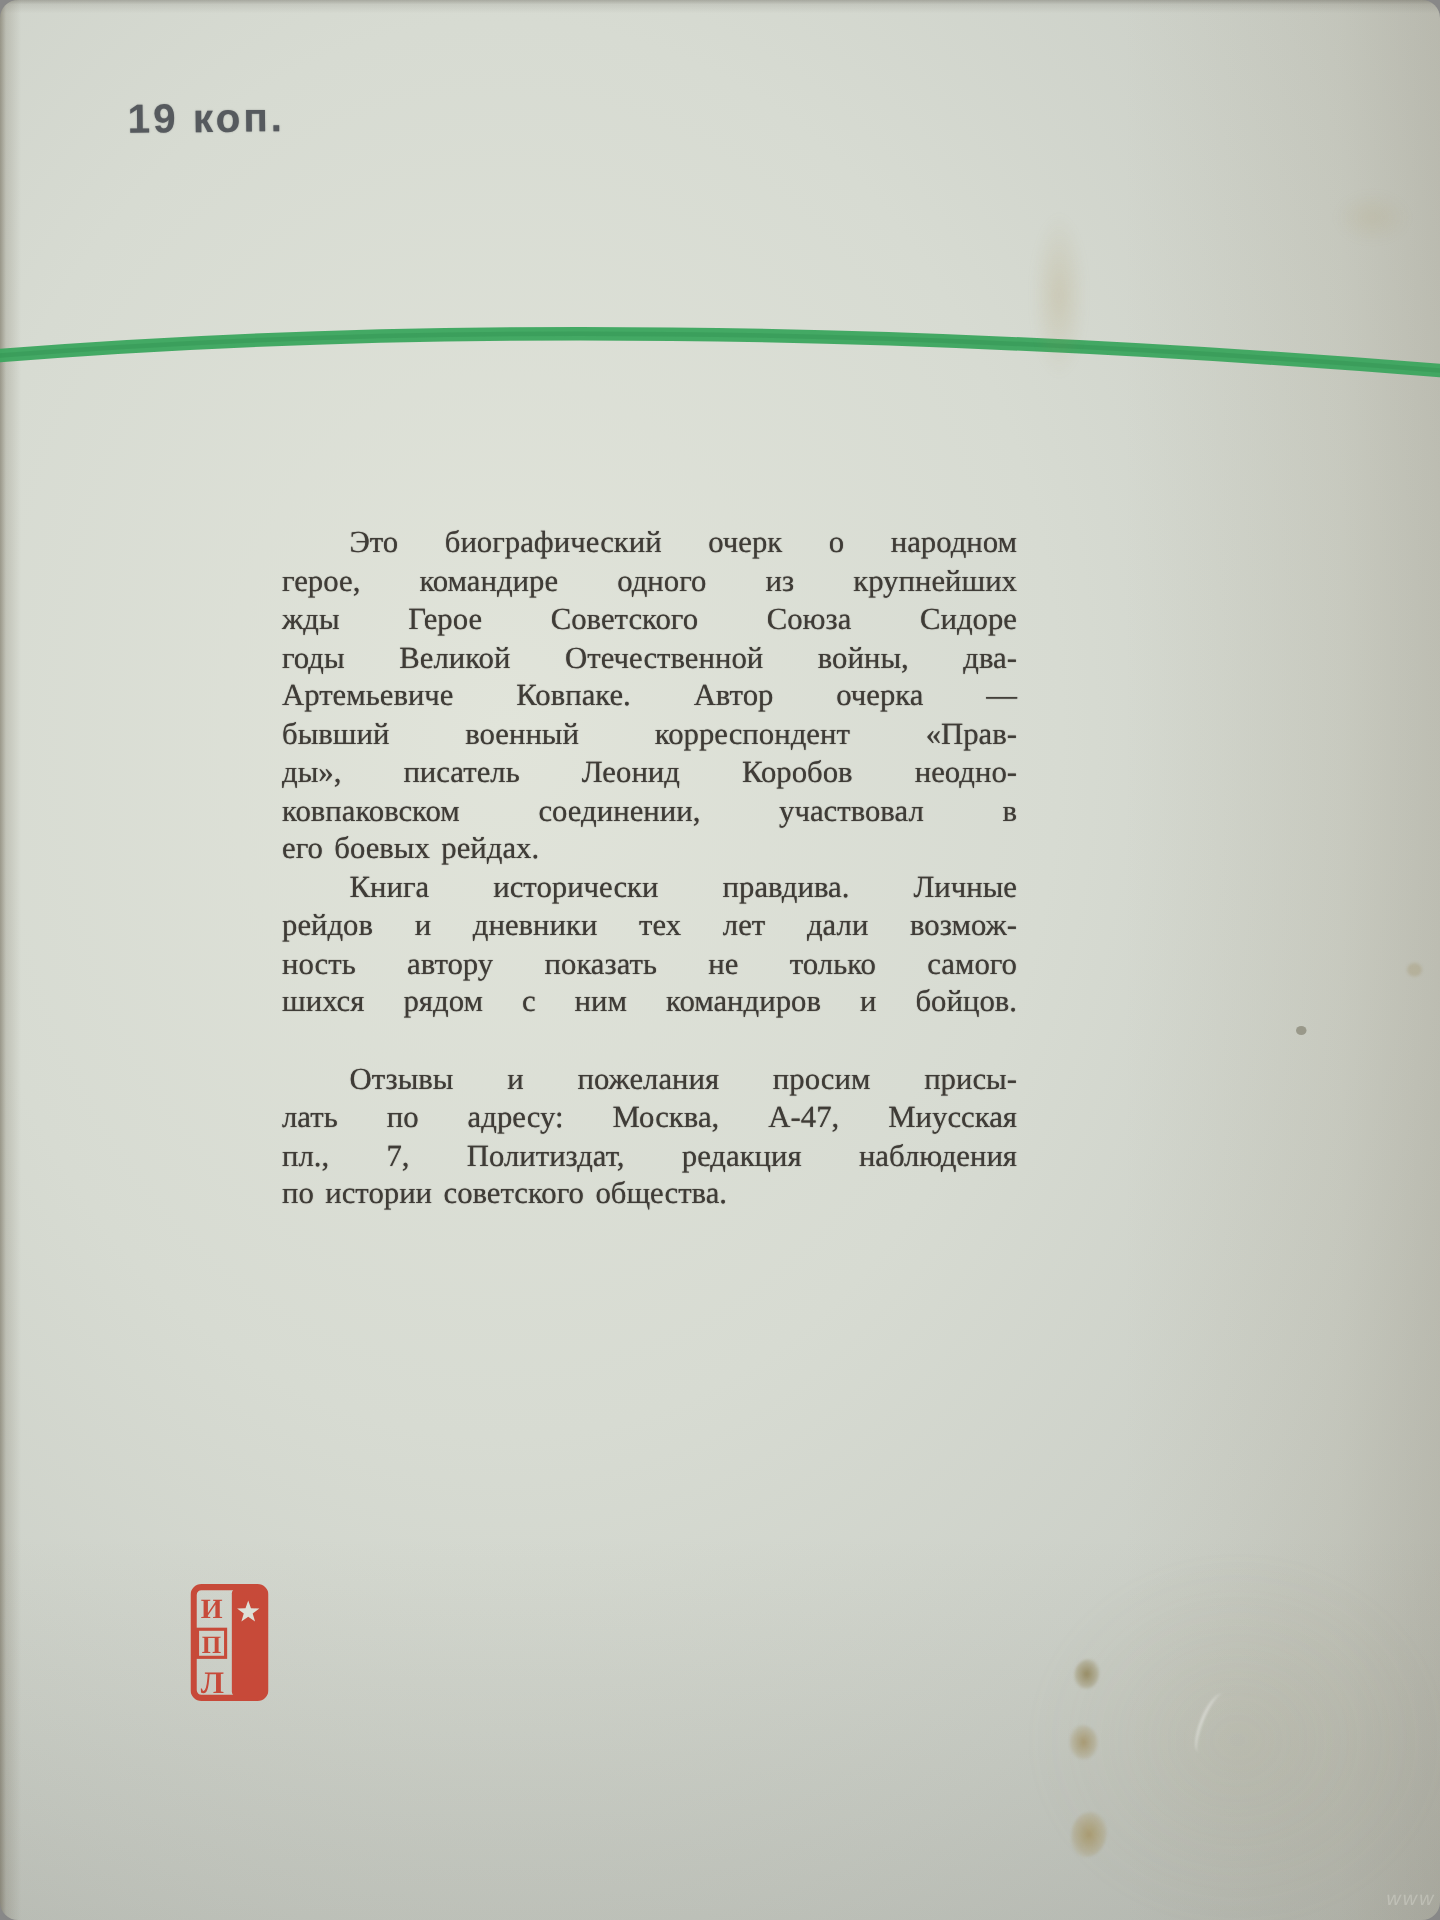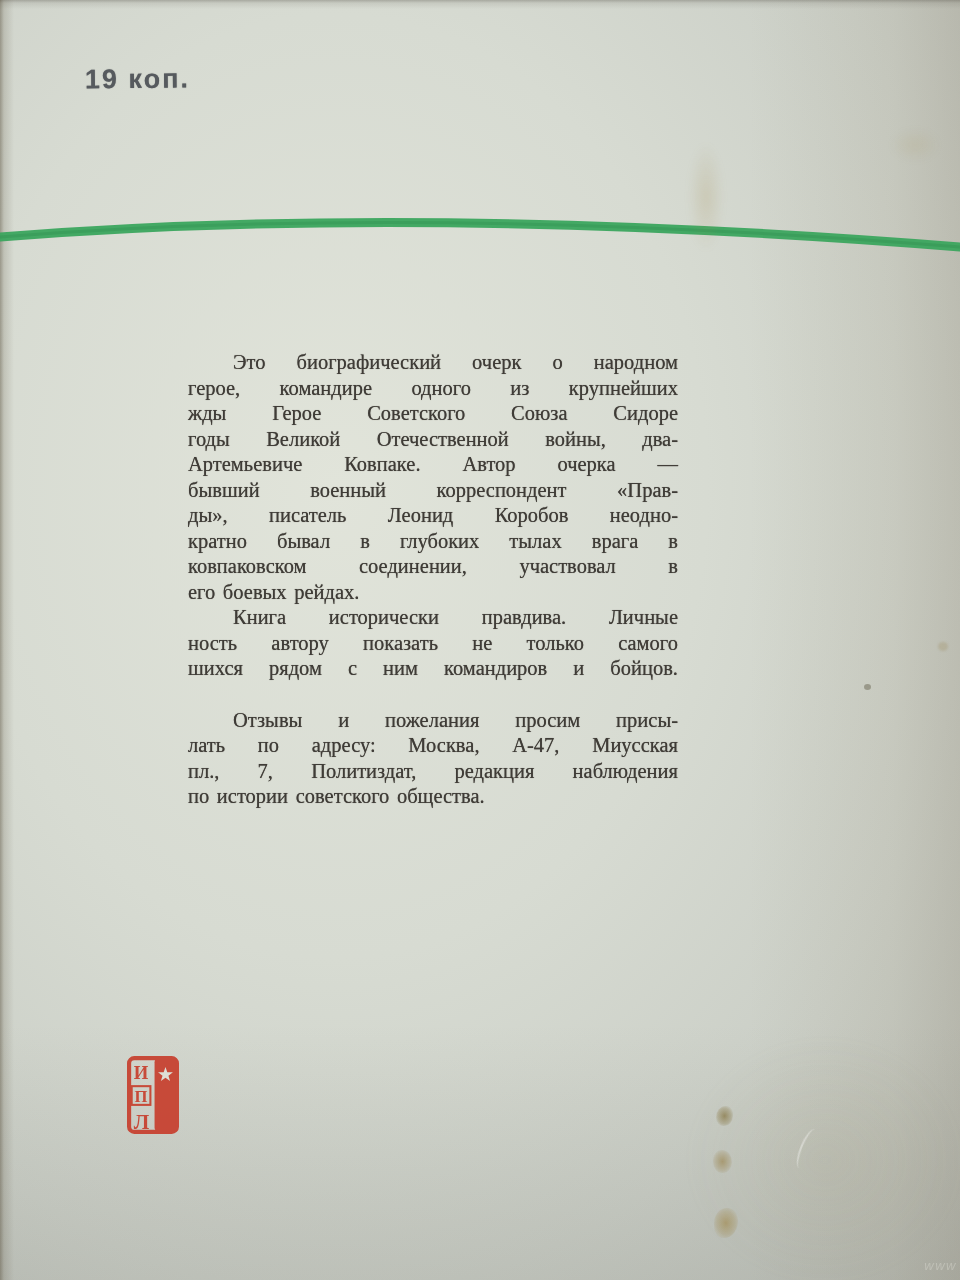--- a/index.html
+++ b/index.html
@@ -7,20 +7,21 @@
     position:relative;
     width:960px;height:1280px;
     overflow:hidden;
     font-family:"Liberation Serif","DejaVu Serif",serif;
     background:
       linear-gradient(90deg, rgba(80,70,50,.45) 0px, rgba(90,80,60,.18) 4px, rgba(90,80,60,0) 14px),
       linear-gradient(180deg, rgba(60,55,45,.30) 0px, rgba(60,55,45,.10) 3px, rgba(60,55,45,0) 9px),
       linear-gradient(90deg, rgba(140,125,95,0) 78%, rgba(140,125,95,.10) 93%, rgba(120,105,80,.18) 100%),
       linear-gradient(180deg, rgba(100,100,92,0) 80%, rgba(100,100,92,.14) 100%),
       radial-gradient(ellipse at 35% 38%, #e1e4da 0%, #d7dbd2 42%, #cbcfc7 72%, #bdc1ba 100%);
+    border-radius: 12px;
   }
   .price{
     position:absolute;left:85px;top:64px;
     font-family:"Liberation Sans","DejaVu Sans",sans-serif;
     font-weight:bold;font-size:27px;letter-spacing:2px;
     color:#565a5e;
     text-shadow:0 0 1px rgba(86,90,94,.6);
     transform:rotate(-.6deg);
   }
   .rule-svg{position:absolute;left:0;top:205px;width:960px;height:60px;}
@@ -77,26 +78,26 @@
 
   <div class="annotation">
     <div class="para">
       <span class="line first">Это биографический очерк о народном</span>
       <span class="line">герое, командире одного из крупнейших</span>
       <span class="line">жды Герое Советского Союза Сидоре</span>
       <span class="line">годы Великой Отечественной войны, два-</span>
       <span class="line">Артемьевиче Ковпаке. Автор очерка —</span>
       <span class="line">бывший военный корреспондент «Прав-</span>
       <span class="line">ды», писатель Леонид Коробов неодно-</span>
-      <span class="line">кратно бывал в глубоких тылах врага в</span>
       <span class="line">ковпаковском соединении, участвовал в</span>
       <span class="line last">его боевых рейдах.</span>
     </div>
     <div class="para">
       <span class="line first">Книга исторически правдива. Личные</span>
+      <span class="line">рейдов и дневники тех лет  дали возмож-</span>
       <span class="line">ность автору показать не только самого</span>
       <span class="line">шихся рядом с ним командиров и бойцов.</span>
     </div>
     <div class="para spaced">
       <span class="line first">Отзывы и пожелания просим присы-</span>
       <span class="line">лать по адресу: Москва, А-47, Миусская</span>
       <span class="line">пл., 7, Политиздат, редакция наблюдения</span>
       <span class="line last">по истории советского общества.</span>
     </div>
   </div>

